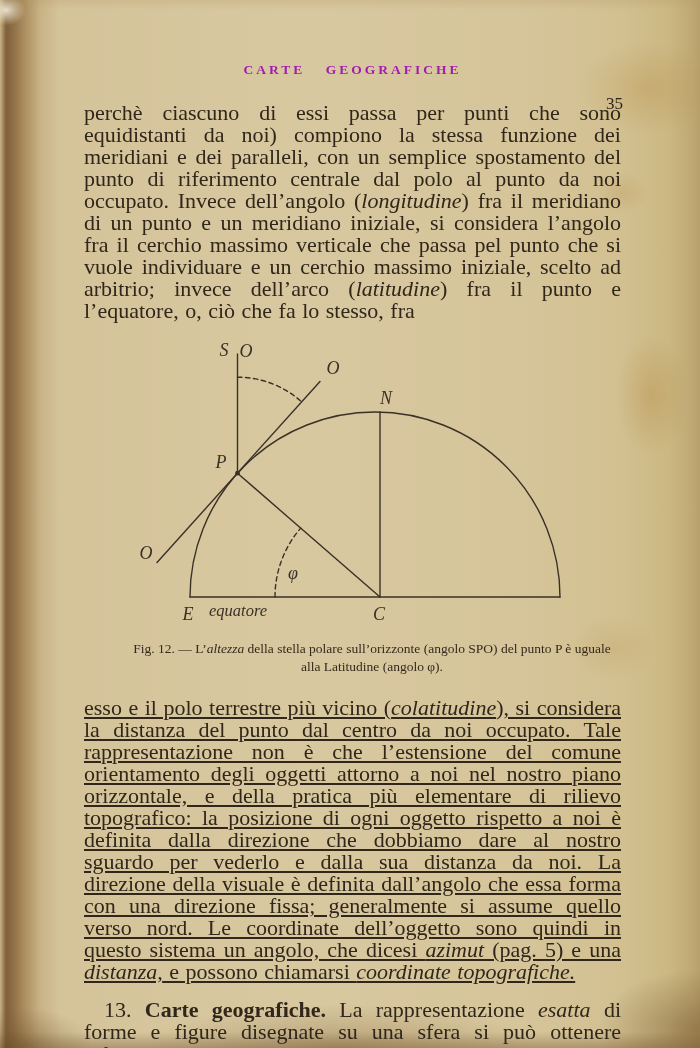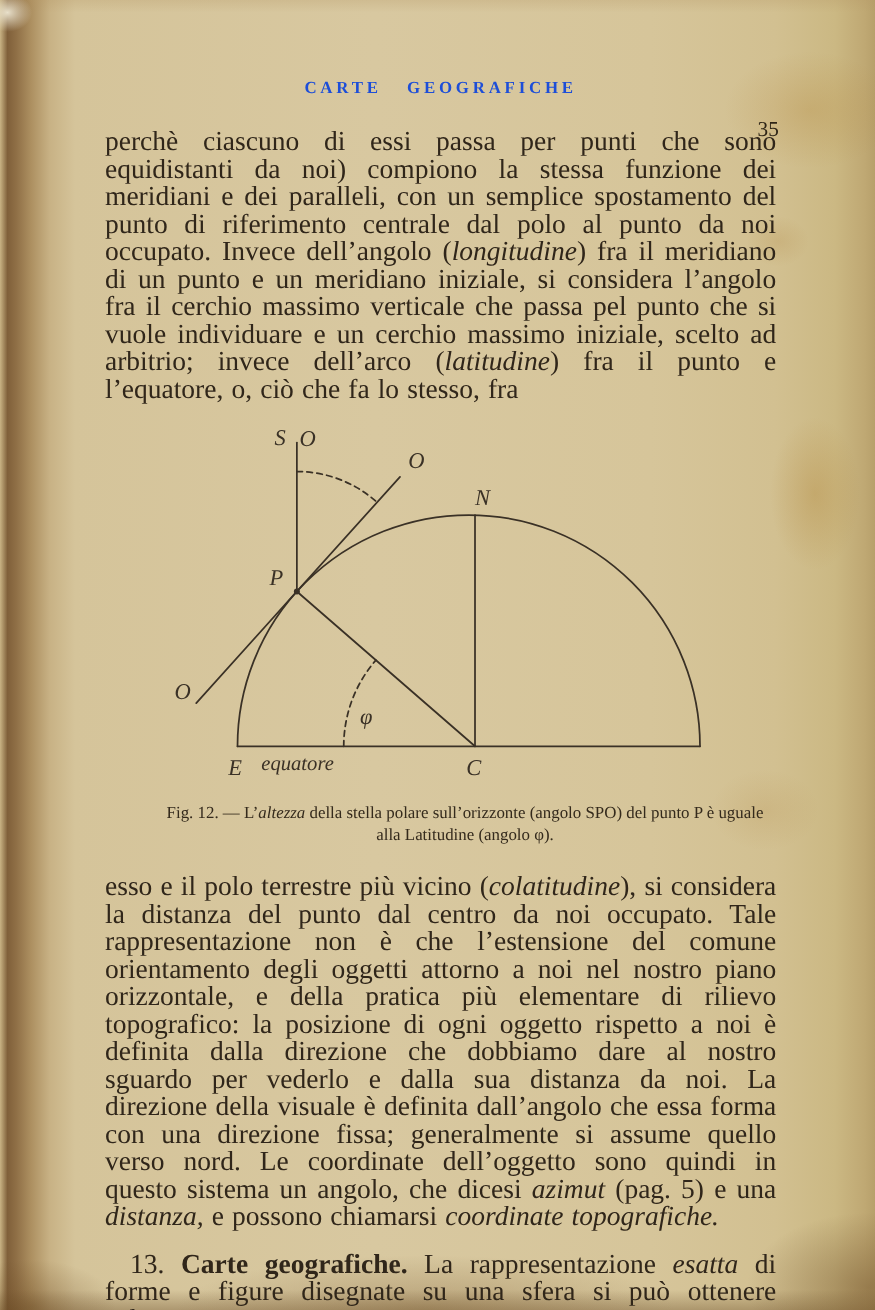--- a/index.html
+++ b/index.html
@@ -18,25 +18,25 @@
       radial-gradient(250px 55px at 340px 1048px, rgba(115,82,40,0.35), rgba(115,82,40,0) 80%),
       radial-gradient(90px 50px at 25px 1045px, rgba(105,72,34,0.40), rgba(105,72,34,0) 75%),
       linear-gradient(0deg, rgba(96,66,30,0.35) 0px, rgba(96,66,30,0) 16px),
       linear-gradient(180deg, rgba(180,150,100,0.25) 0px, rgba(180,150,100,0) 10px),
       linear-gradient(90deg, #c9b384 0px, #80603a 6px, #8f6f46 13px, #ad9061 25px, #c8b285 40px, #d5c49a 60px, #d8c8a0 300px, #d6c59a 520px, #d2c091 620px, #cbb883 668px, #bfa873 692px, #b7a06b 700px);
   }
   .content { position:absolute; left:84px; top:62px; width:537px; }
   .header { position:relative; height:26px; margin-bottom:14px; }
   .running-title {
     position:absolute; left:0; right:0; text-align:center;
-    font-size:13.5px; font-weight:bold; letter-spacing:3px; word-spacing:14px; color:#1d4ed8;
+    font-size:13.5px; font-weight:bold; letter-spacing:3px; word-spacing:14px; color:#a21caf;
   }
   .page-number { position:absolute; right:-2px; top:-4px; font-size:17px; color:#2e2517;margin-top:36px; }
   .body-text { font-size:22px; line-height:22px; text-align:justify; word-spacing:1px; }
-  .para2 { margin-top:22px; }
+  .para2 { margin-top:22px;text-decoration:underline; }
   .para3 { margin-top:16px; text-indent:20px; }
   figure { margin:10px 0 0 46px; }
   figcaption {
     width:480px; margin:8px 0 0 2px; text-align:center;
     font-size:13.5px; line-height:17.5px; color:#342a1c;
   }
   .fig-line { stroke:#3a3126; stroke-width:1.4; fill:none; stroke-linecap:round; }
   .dash { stroke-dasharray:4.5 3.5; }
   .fig-label { font-family:"Liberation Serif",serif; font-style:italic; font-size:18px; fill:#3a3126; }
   .fig-label-sm { font-size:16.5px; }

